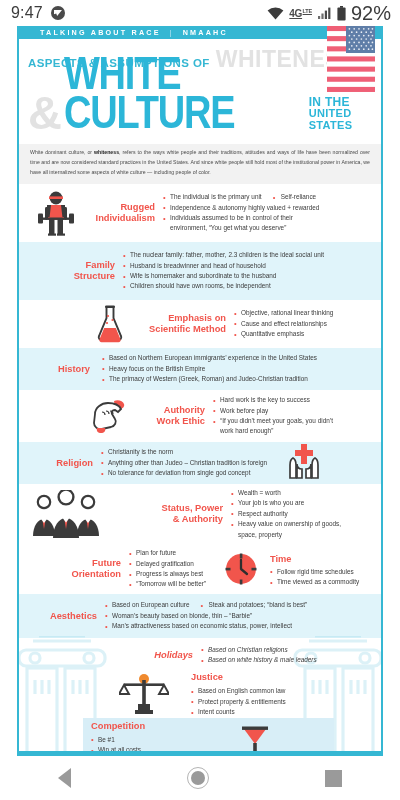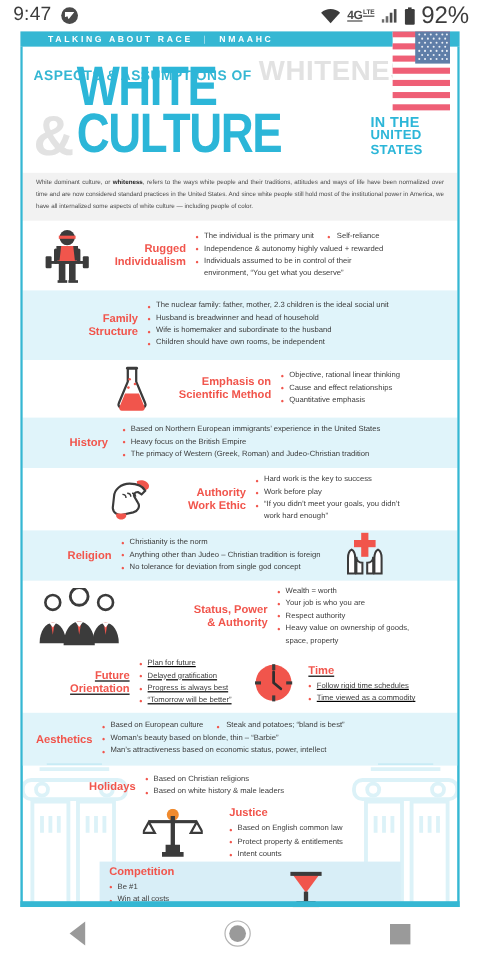--- a/index.html
+++ b/index.html
@@ -420,21 +420,21 @@
         <li>Wealth = worth</li>
         <li>Your job is who you are</li>
         <li>Respect authority</li>
         <li>Heavy value on ownership of goods,</li>
         <li class="cont">space, property</li>
       </ul>
     </div>
   </div>
 
   <div class="section sec-white" style="top:518px;height:50px;">
-    <div class="row" style="padding-left:23px;text-decoration:underline;">
+    <div class="row" style="padding-left:36px;">
       <div class="label right" style="width:66px;margin-right:8px;">
         <div>Future</div>
         <div>Orientation</div>
       </div>
       <ul class="bullets">
         <li>Plan for future</li>
         <li>Delayed gratification</li>
         <li>Progress is always best</li>
         <li>“Tomorrow will be better”</li>
       </ul>
@@ -452,21 +452,21 @@
         <div>Time</div>
         <ul class="bullets" style="margin-top:2px;">
           <li style="font-weight:400;">Follow rigid time schedules</li>
           <li style="font-weight:400;">Time viewed as a commodity</li>
         </ul>
       </div>
     </div>
   </div>
 
   <div class="section sec-band" style="top:568px;height:44px;">
-    <div class="row" style="">
+    <div class="row" style="padding-left:20px;">
       <div class="label right" style="width:58px;margin-right:8px;">
         <div>Aesthetics</div>
       </div>
       <ul class="bullets">
         <li><span>Based on European culture</span><span class="inline2">Steak and potatoes; “bland is best”</span></li>
         <li>Woman’s beauty based on blonde, thin – “Barbie”</li>
         <li>Man’s attractiveness based on economic status, power, intellect</li>
       </ul>
     </div>
   </div>
@@ -488,21 +488,21 @@
         <rect x="72" y="32" width="30" height="88"></rect>
       <rect x="24" y="14" width="86" height="16" rx="7"></rect>
       <circle cx="40" cy="22" r="5"></circle>
         <circle cx="94" cy="22" r="5"></circle>
       <path d="M38 5h58M44 0h46"></path>
       <path d="M42 44v14M49 44v14M56 44v14M80 44v14M87 44v14M94 44v14"></path>
     </g>
   </svg>
 
   <div class="section" style="top:612px;height:34px;background:transparent;">
-    <div class="row" style="padding-left:38px;">
+    <div class="row" style="padding-left:118px;font-style:italic;">
       <div class="label right" style="width:56px;margin-right:8px;">
         <div>Holidays</div>
       </div>
       <ul class="bullets">
         <li>Based on Christian religions</li>
         <li>Based on white history &amp; male leaders</li>
       </ul>
     </div>
   </div>
 

